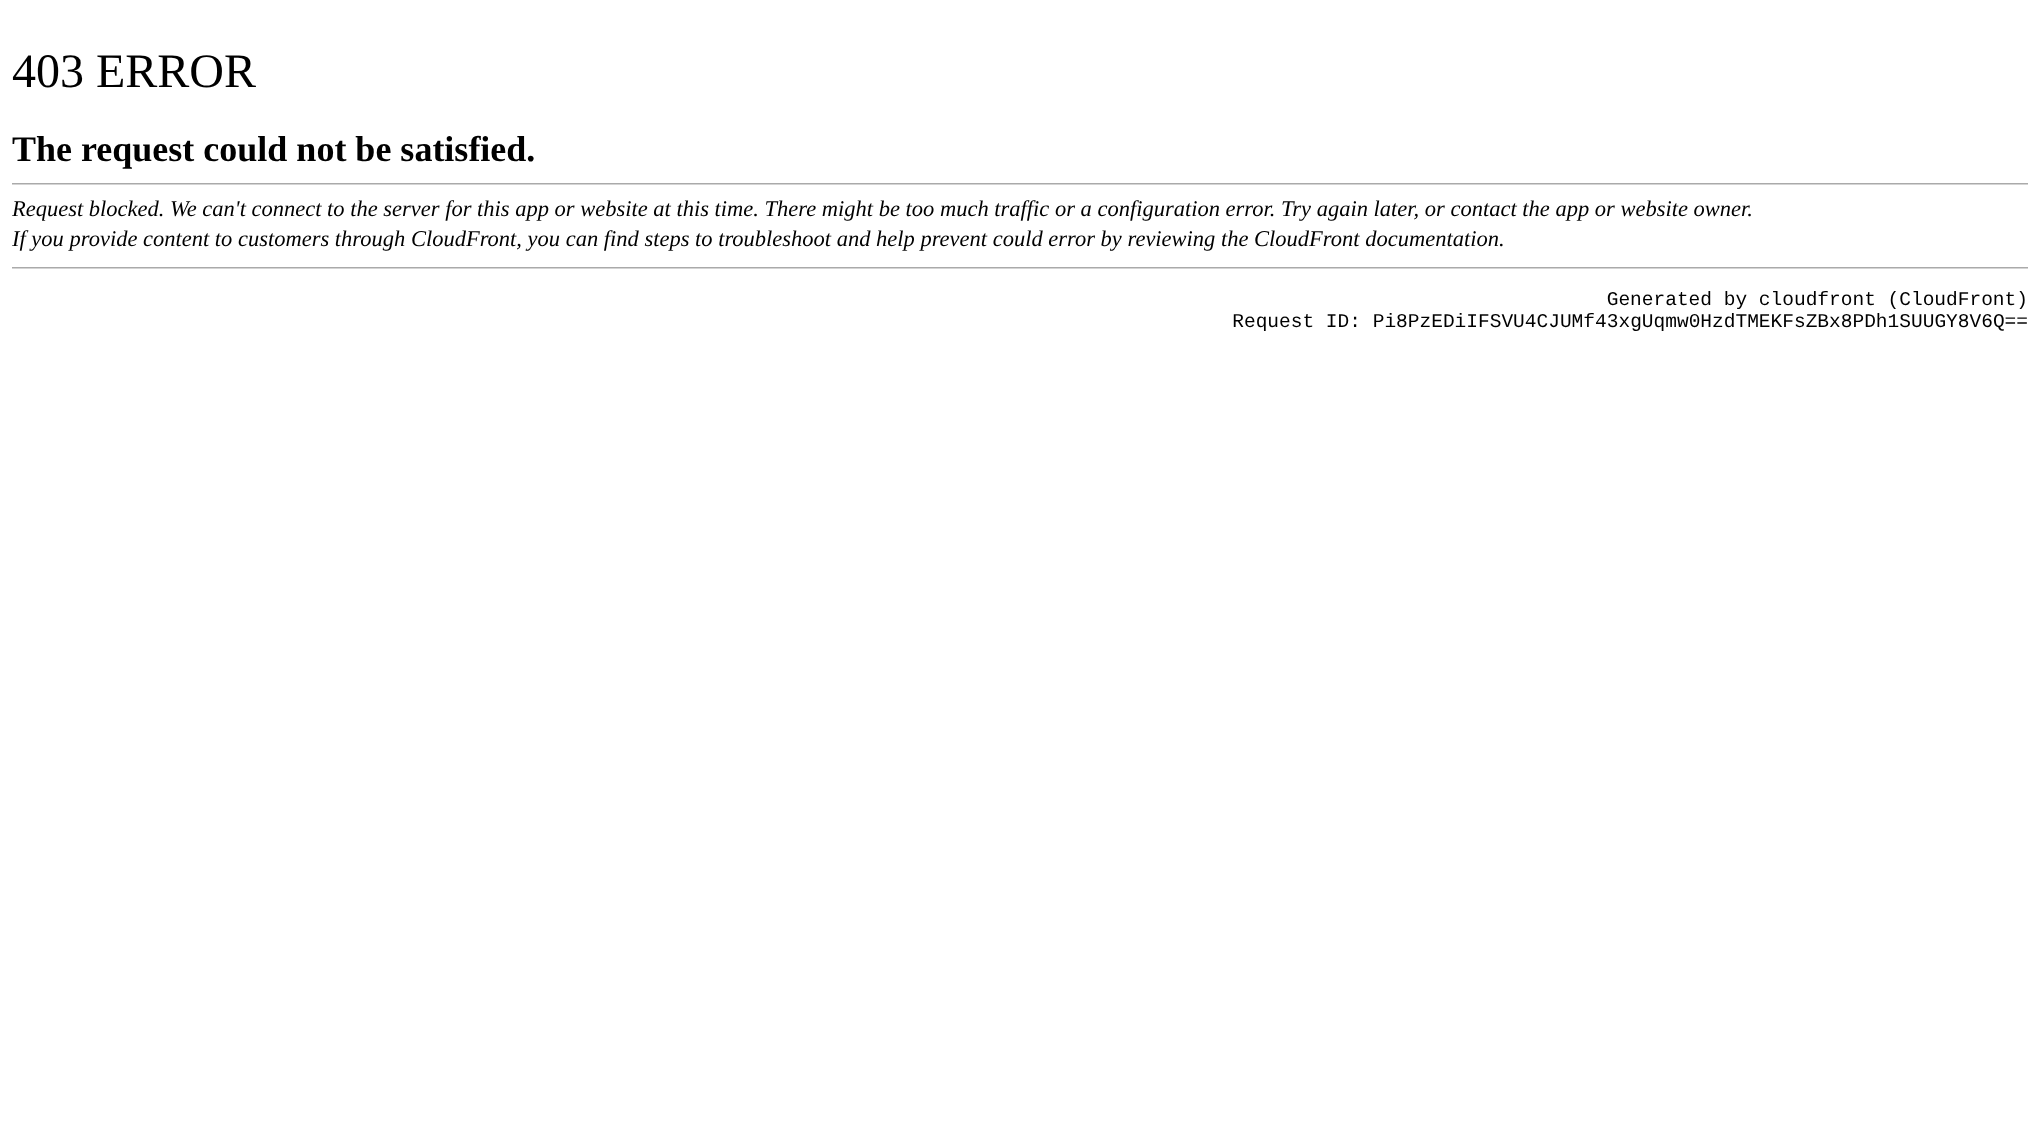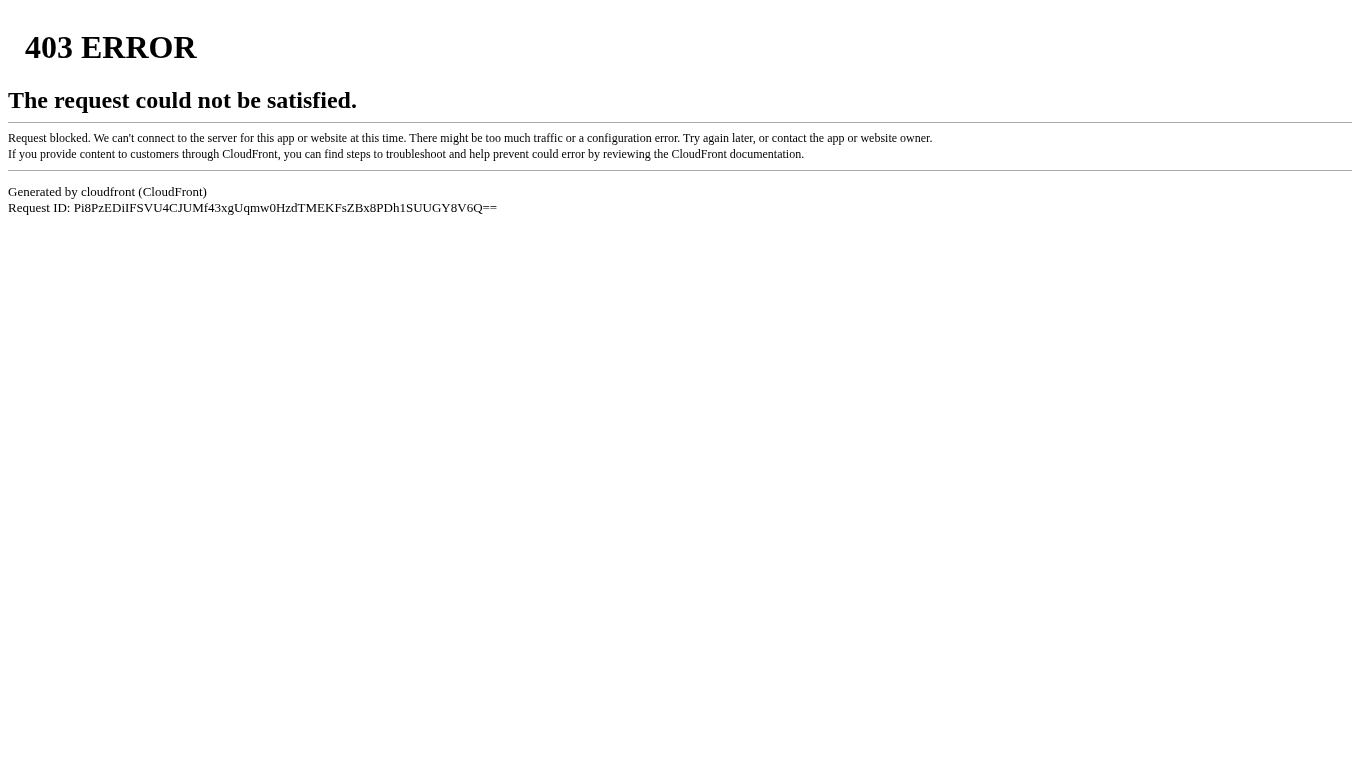--- a/index.html
+++ b/index.html
@@ -3,43 +3,45 @@
   <meta charset="utf-8">
   <style>
     body {
       font-family: "Times New Roman", Times, serif;
       margin: 8px;
       background: #ffffff;
       color: #000000;
     }
     h1 {
       font-size: 32px;
-      font-weight: bold;
-      margin: 21px 17px;
+      font-weight: normal;
+      margin: 21px 0;
     }
     h2 {
       font-size: 24px;
       font-weight: bold;
       margin: 8px 0;
     }
     hr {
       border: none;
       border-top: 1px solid #aaa;
       margin: 8px 0;
     }
     .message {
-      font-size: 12px;
+      font-size: 15px;
       line-height: 1.3;
       margin: 0;
+      font-style: italic;
     }
     pre {
-      font-family: Liberation Serif, serif;
+      font-family: Liberation Mono, monospace;
       font-size: 13px;
       margin: 13px 0;
       white-space: pre;
+      text-align: right;
     }
   </style>
 </head>
 <body>
 
 <h1>403 ERROR</h1>
 <h2>The request could not be satisfied.</h2>
 <hr>
 <p class="message">Request blocked. We can't connect to the server for this app or website at this time. There might be too much traffic or a configuration error. Try again later, or contact the app or website owner.</p>
 <p class="message">If you provide content to customers through CloudFront, you can find steps to troubleshoot and help prevent could error by reviewing the CloudFront documentation.</p>

